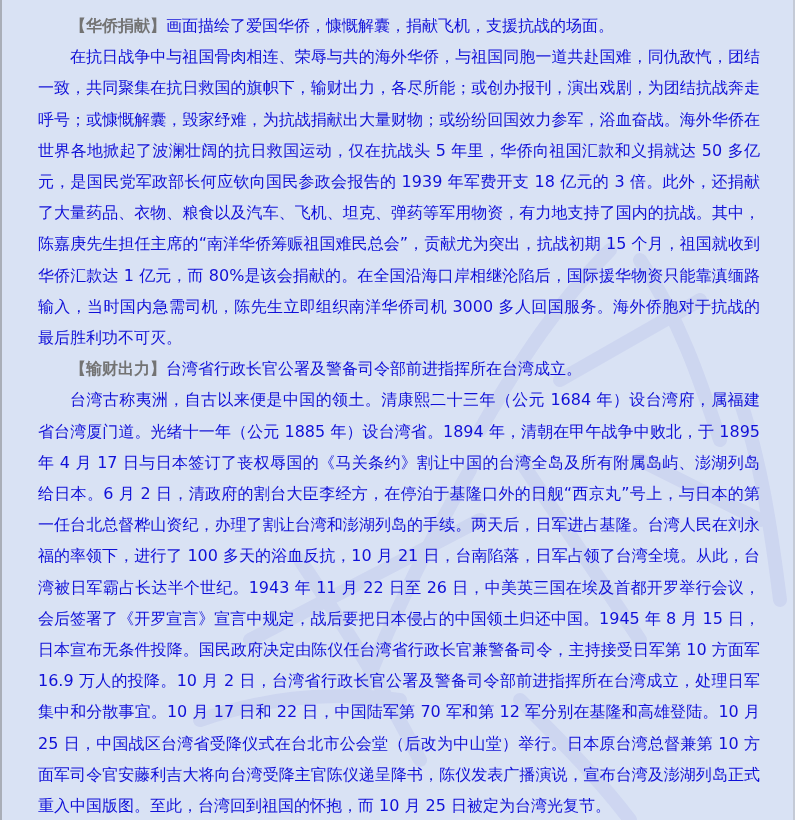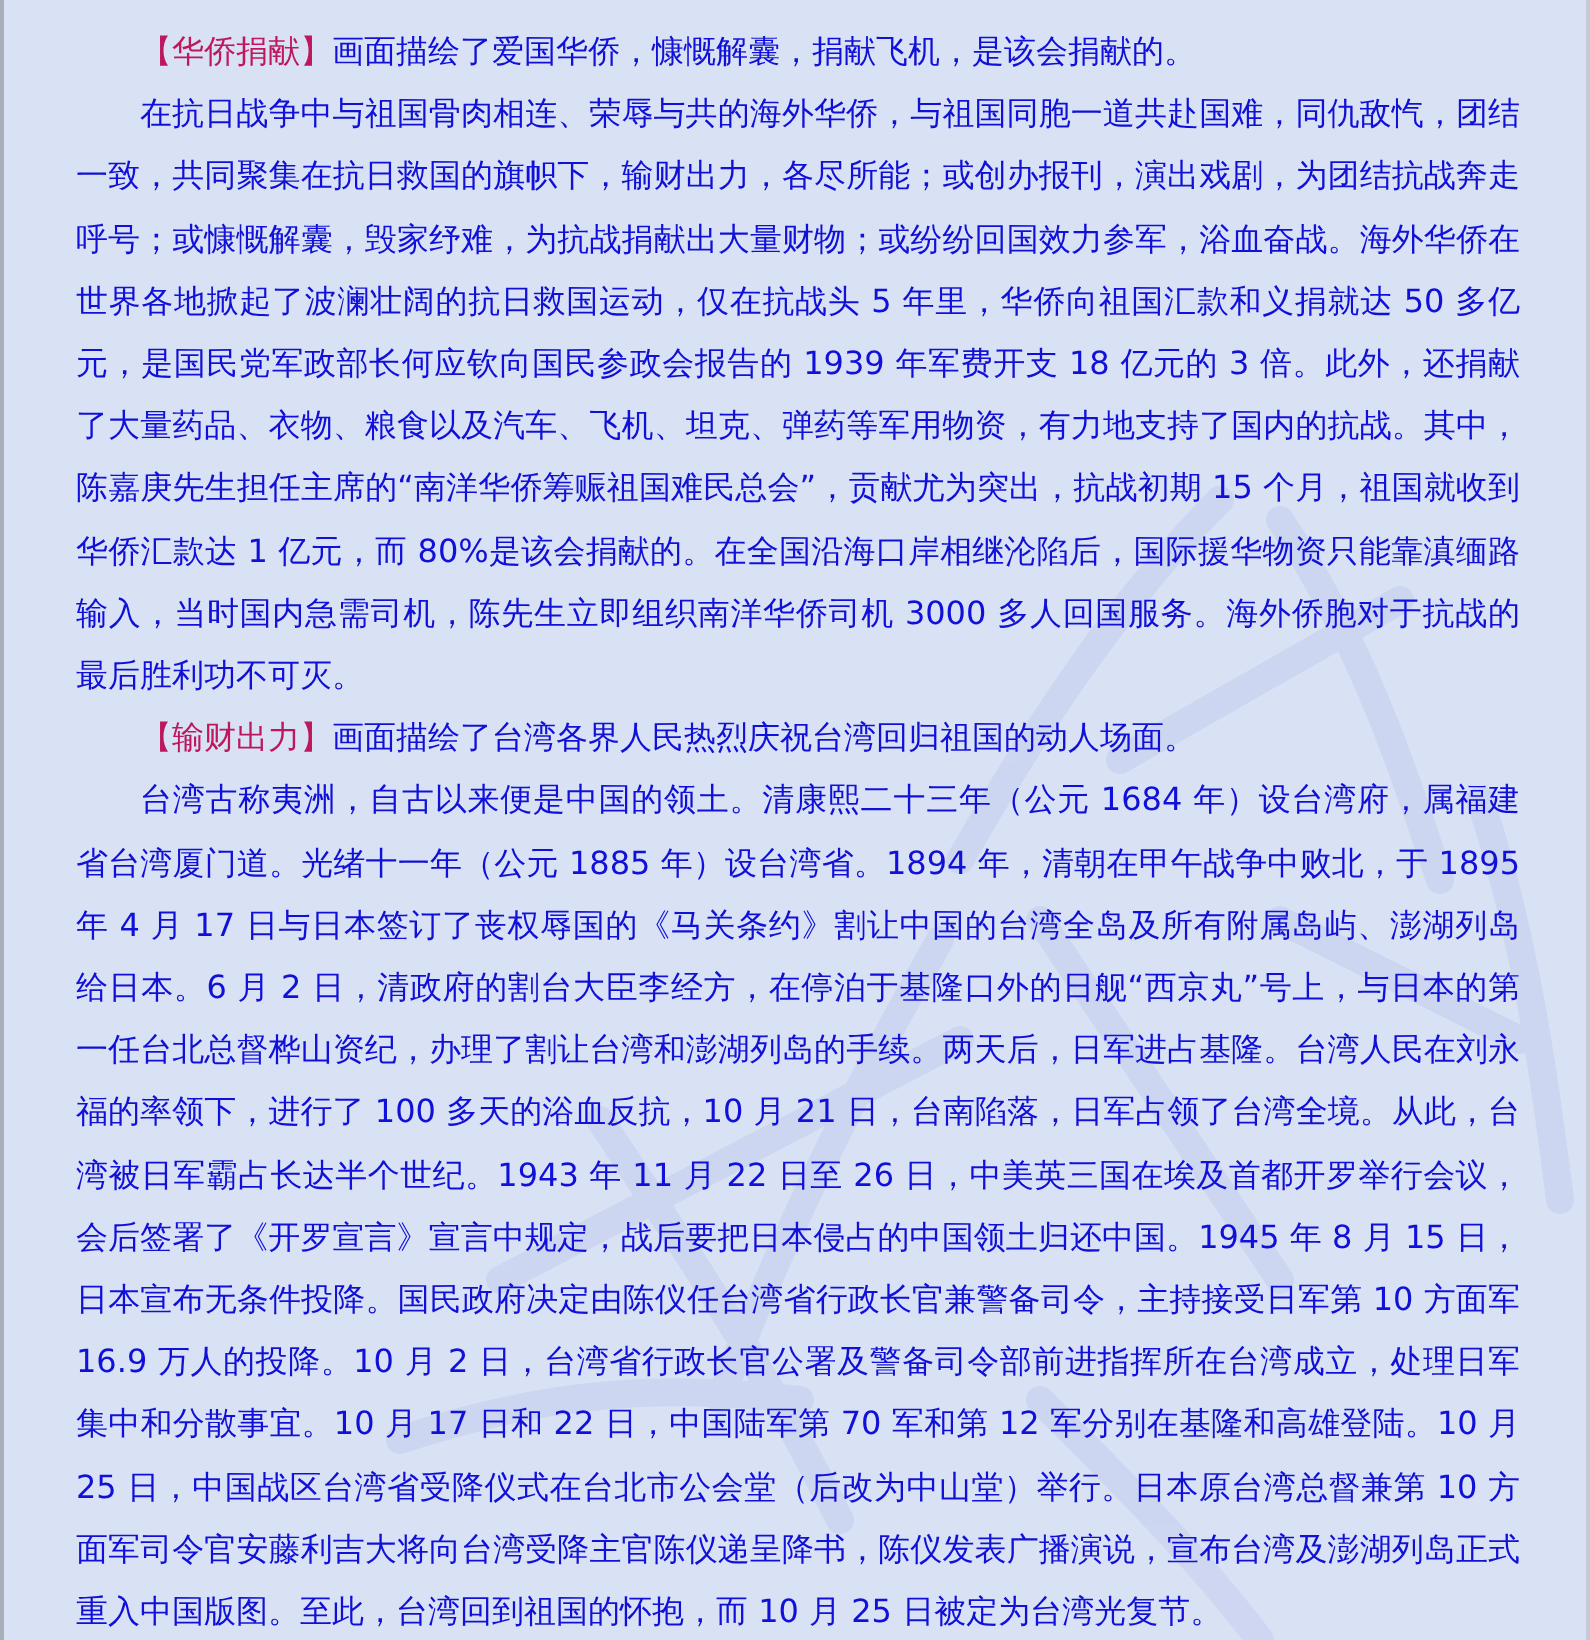--- a/index.html
+++ b/index.html
@@ -48,22 +48,22 @@
       line-height: 31.2px;
       text-align: justify;
     }
     .content p {
       margin: 0;
       text-indent: 32px;
       text-align: justify;
       text-align-last: left;
     }
     .tag {
-      color: #be185d;
-      font-weight: normal;
+      color: #737373;
+      font-weight: bold;
     }
   </style>
 </head>
 <body>
 
 <div class="left-border"></div>
 <div class="right-border"></div>
 
 <svg class="watermark" viewBox="0 0 795 820" xmlns="http://www.w3.org/2000/svg">
   <g stroke="#c9d1ef" stroke-width="14" fill="none" stroke-linecap="round" opacity="0.7">
@@ -75,17 +75,17 @@
     <path d="M300 560 C340 620, 380 680, 420 760"></path>
     <path d="M250 640 L480 520"></path>
     <path d="M200 720 C260 700, 320 690, 400 700"></path>
     <path d="M520 700 C560 740, 600 780, 630 820"></path>
     <path d="M640 460 L760 520"></path>
     <path d="M740 400 C760 460, 770 520, 780 600"></path>
   </g>
 </svg>
 
 <div class="content">
-  <p><span class="tag">【华侨捐献】</span><span>画面描绘了爱国华侨，慷慨解囊，捐献飞机，是该会捐献的。</span></p>
+  <p><span class="tag">【华侨捐献】</span><span>画面描绘了爱国华侨，慷慨解囊，捐献飞机，支援抗战的场面。</span></p>
   <p>在抗日战争中与祖国骨肉相连、荣辱与共的海外华侨，与祖国同胞一道共赴国难，同仇敌忾，团结一致，共同聚集在抗日救国的旗帜下，输财出力，各尽所能；或创办报刊，演出戏剧，为团结抗战奔走呼号；或慷慨解囊，毁家纾难，为抗战捐献出大量财物；或纷纷回国效力参军，浴血奋战。海外华侨在世界各地掀起了波澜壮阔的抗日救国运动，仅在抗战头 5 年里，华侨向祖国汇款和义捐就达 50 多亿元，是国民党军政部长何应钦向国民参政会报告的 1939 年军费开支 18 亿元的 3 倍。此外，还捐献了大量药品、衣物、粮食以及汽车、飞机、坦克、弹药等军用物资，有力地支持了国内的抗战。其中，陈嘉庚先生担任主席的“南洋华侨筹赈祖国难民总会”，贡献尤为突出，抗战初期 15 个月，祖国就收到华侨汇款达 1 亿元，而 80%是该会捐献的。在全国沿海口岸相继沦陷后，国际援华物资只能靠滇缅路输入，当时国内急需司机，陈先生立即组织南洋华侨司机 3000 多人回国服务。海外侨胞对于抗战的最后胜利功不可灭。</p>
-  <p><span class="tag">【输财出力】</span><span>画面描绘了台湾各界人民热烈庆祝台湾回归祖国的动人场面。</span></p>
+  <p><span class="tag">【输财出力】</span><span>台湾省行政长官公署及警备司令部前进指挥所在台湾成立。</span></p>
   <p>台湾古称夷洲，自古以来便是中国的领土。清康熙二十三年（公元 1684 年）设台湾府，属福建省台湾厦门道。光绪十一年（公元 1885 年）设台湾省。1894 年，清朝在甲午战争中败北，于 1895 年 4 月 17 日与日本签订了丧权辱国的《马关条约》割让中国的台湾全岛及所有附属岛屿、澎湖列岛给日本。6 月 2 日，清政府的割台大臣李经方，在停泊于基隆口外的日舰“西京丸”号上，与日本的第一任台北总督桦山资纪，办理了割让台湾和澎湖列岛的手续。两天后，日军进占基隆。台湾人民在刘永福的率领下，进行了 100 多天的浴血反抗，10 月 21 日，台南陷落，日军占领了台湾全境。从此，台湾被日军霸占长达半个世纪。1943 年 11 月 22 日至 26 日，中美英三国在埃及首都开罗举行会议，会后签署了《开罗宣言》宣言中规定，战后要把日本侵占的中国领土归还中国。1945 年 8 月 15 日，日本宣布无条件投降。国民政府决定由陈仪任台湾省行政长官兼警备司令，主持接受日军第 10 方面军 16.9 万人的投降。10 月 2 日，台湾省行政长官公署及警备司令部前进指挥所在台湾成立，处理日军集中和分散事宜。10 月 17 日和 22 日，中国陆军第 70 军和第 12 军分别在基隆和高雄登陆。10 月 25 日，中国战区台湾省受降仪式在台北市公会堂（后改为中山堂）举行。日本原台湾总督兼第 10 方面军司令官安藤利吉大将向台湾受降主官陈仪递呈降书，陈仪发表广播演说，宣布台湾及澎湖列岛正式重入中国版图。至此，台湾回到祖国的怀抱，而 10 月 25 日被定为台湾光复节。</p>
 </div>
 
 </body></html>

